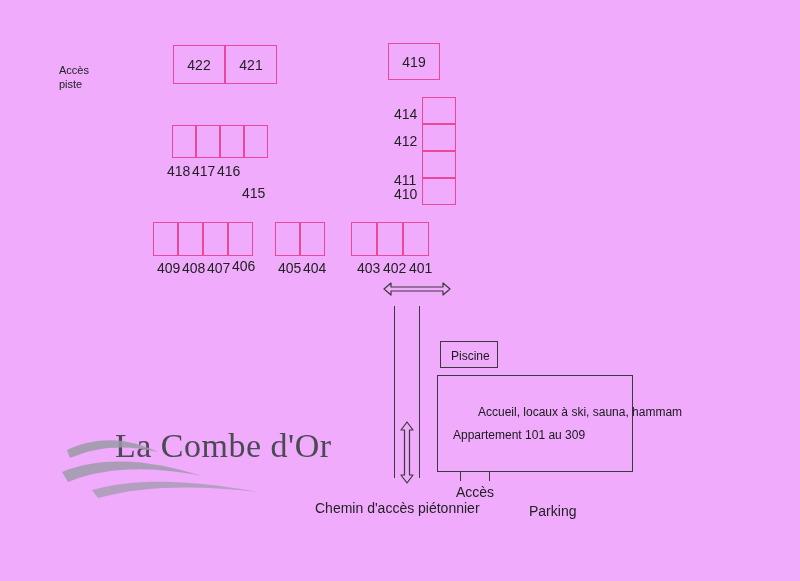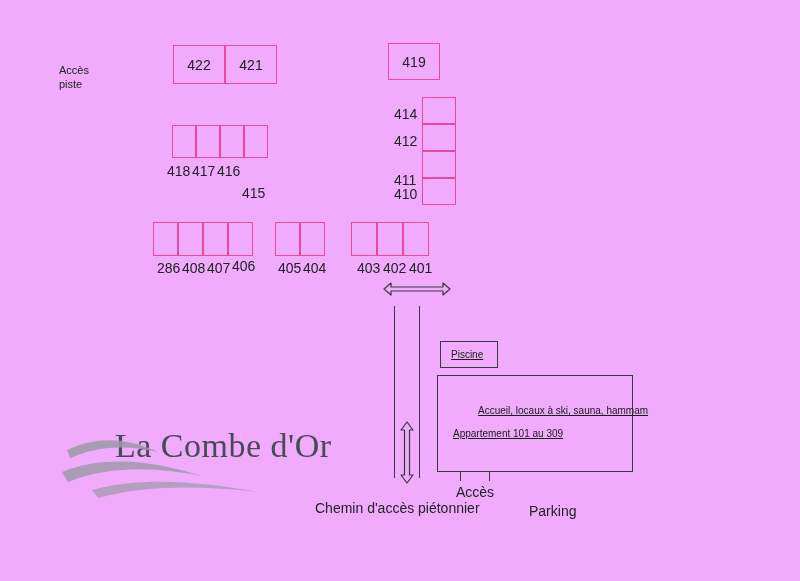--- a/index.html
+++ b/index.html
@@ -38,24 +38,23 @@
   }
   .cell.blank { color: transparent; }
   .box {
     position: absolute;
     border: 1px solid #3a3a3a;
     box-sizing: border-box;
     background: transparent;
   }
   .boxtext {
     position: absolute;
-    font-size: 10px;
+    font-size: 12px;
     color: #1a1a1a;
     white-space: nowrap;
-    text-decoration: underline;
   }
   .road-line {
     position: absolute;
     background: #3a3a3a;
     width: 1px;
   }
   .brand {
     position: absolute;
     font-family: "Liberation Serif", serif;
     font-size: 34px;
@@ -102,21 +101,21 @@
   <div class="cell blank" style="left:422px; top:178px; width:34px; height:27px;"></div>
   <div class="label small" style="left:394px; top:106px;">414</div>
   <div class="label small" style="left:394px; top:133px;">412</div>
   <div class="label small" style="left:394px; top:172px;">411</div>
   <div class="label small" style="left:394px; top:186px;">410</div>
 
   <div class="cell blank" style="left:153px; top:222px; width:25px; height:34px;"></div>
   <div class="cell blank" style="left:178px; top:222px; width:25px; height:34px;"></div>
   <div class="cell blank" style="left:203px; top:222px; width:25px; height:34px;"></div>
   <div class="cell blank" style="left:228px; top:222px; width:25px; height:34px;"></div>
-  <div class="label small" style="left:157px; top:260px;">286</div>
+  <div class="label small" style="left:157px; top:260px;">409</div>
   <div class="label small" style="left:182px; top:260px;">408</div>
   <div class="label small" style="left:207px; top:260px;">407</div>
   <div class="label small" style="left:232px; top:258px;">406</div>
 
   <div class="cell blank" style="left:275px; top:222px; width:25px; height:34px;"></div>
   <div class="cell blank" style="left:300px; top:222px; width:25px; height:34px;"></div>
   <div class="label small" style="left:278px; top:260px;">405</div>
   <div class="label small" style="left:303px; top:260px;">404</div>
 
   <div class="cell blank" style="left:351px; top:222px; width:26px; height:34px;"></div>

